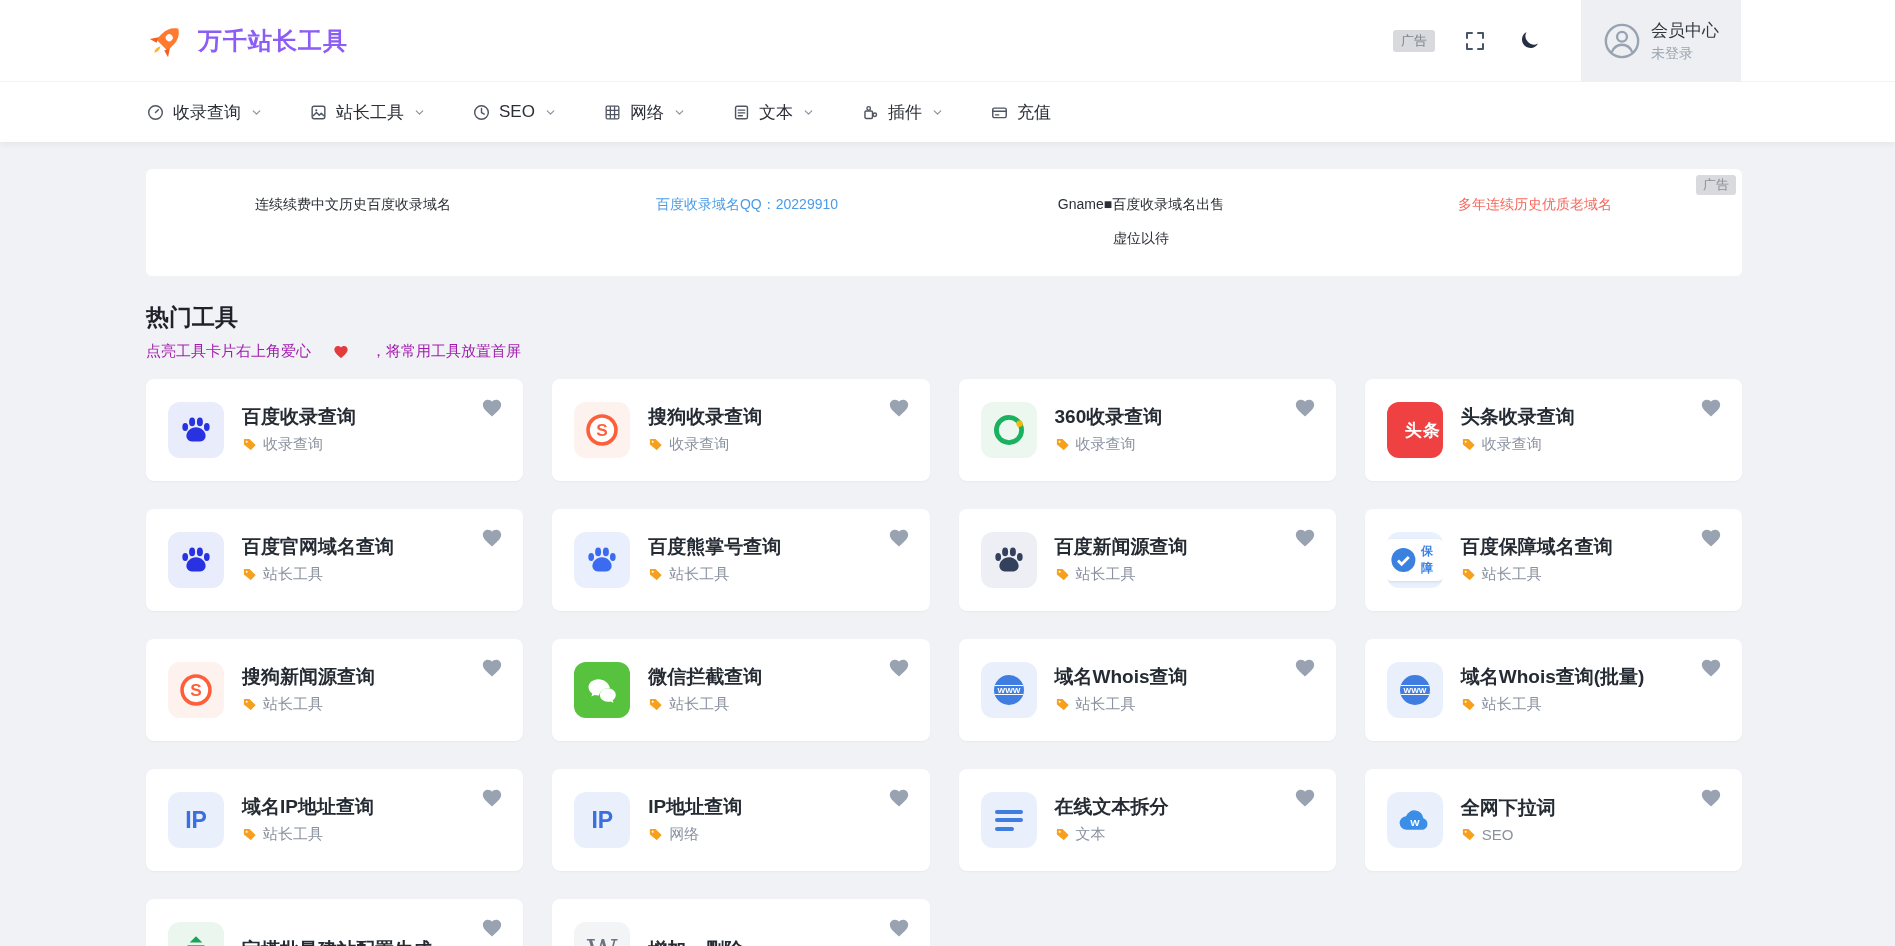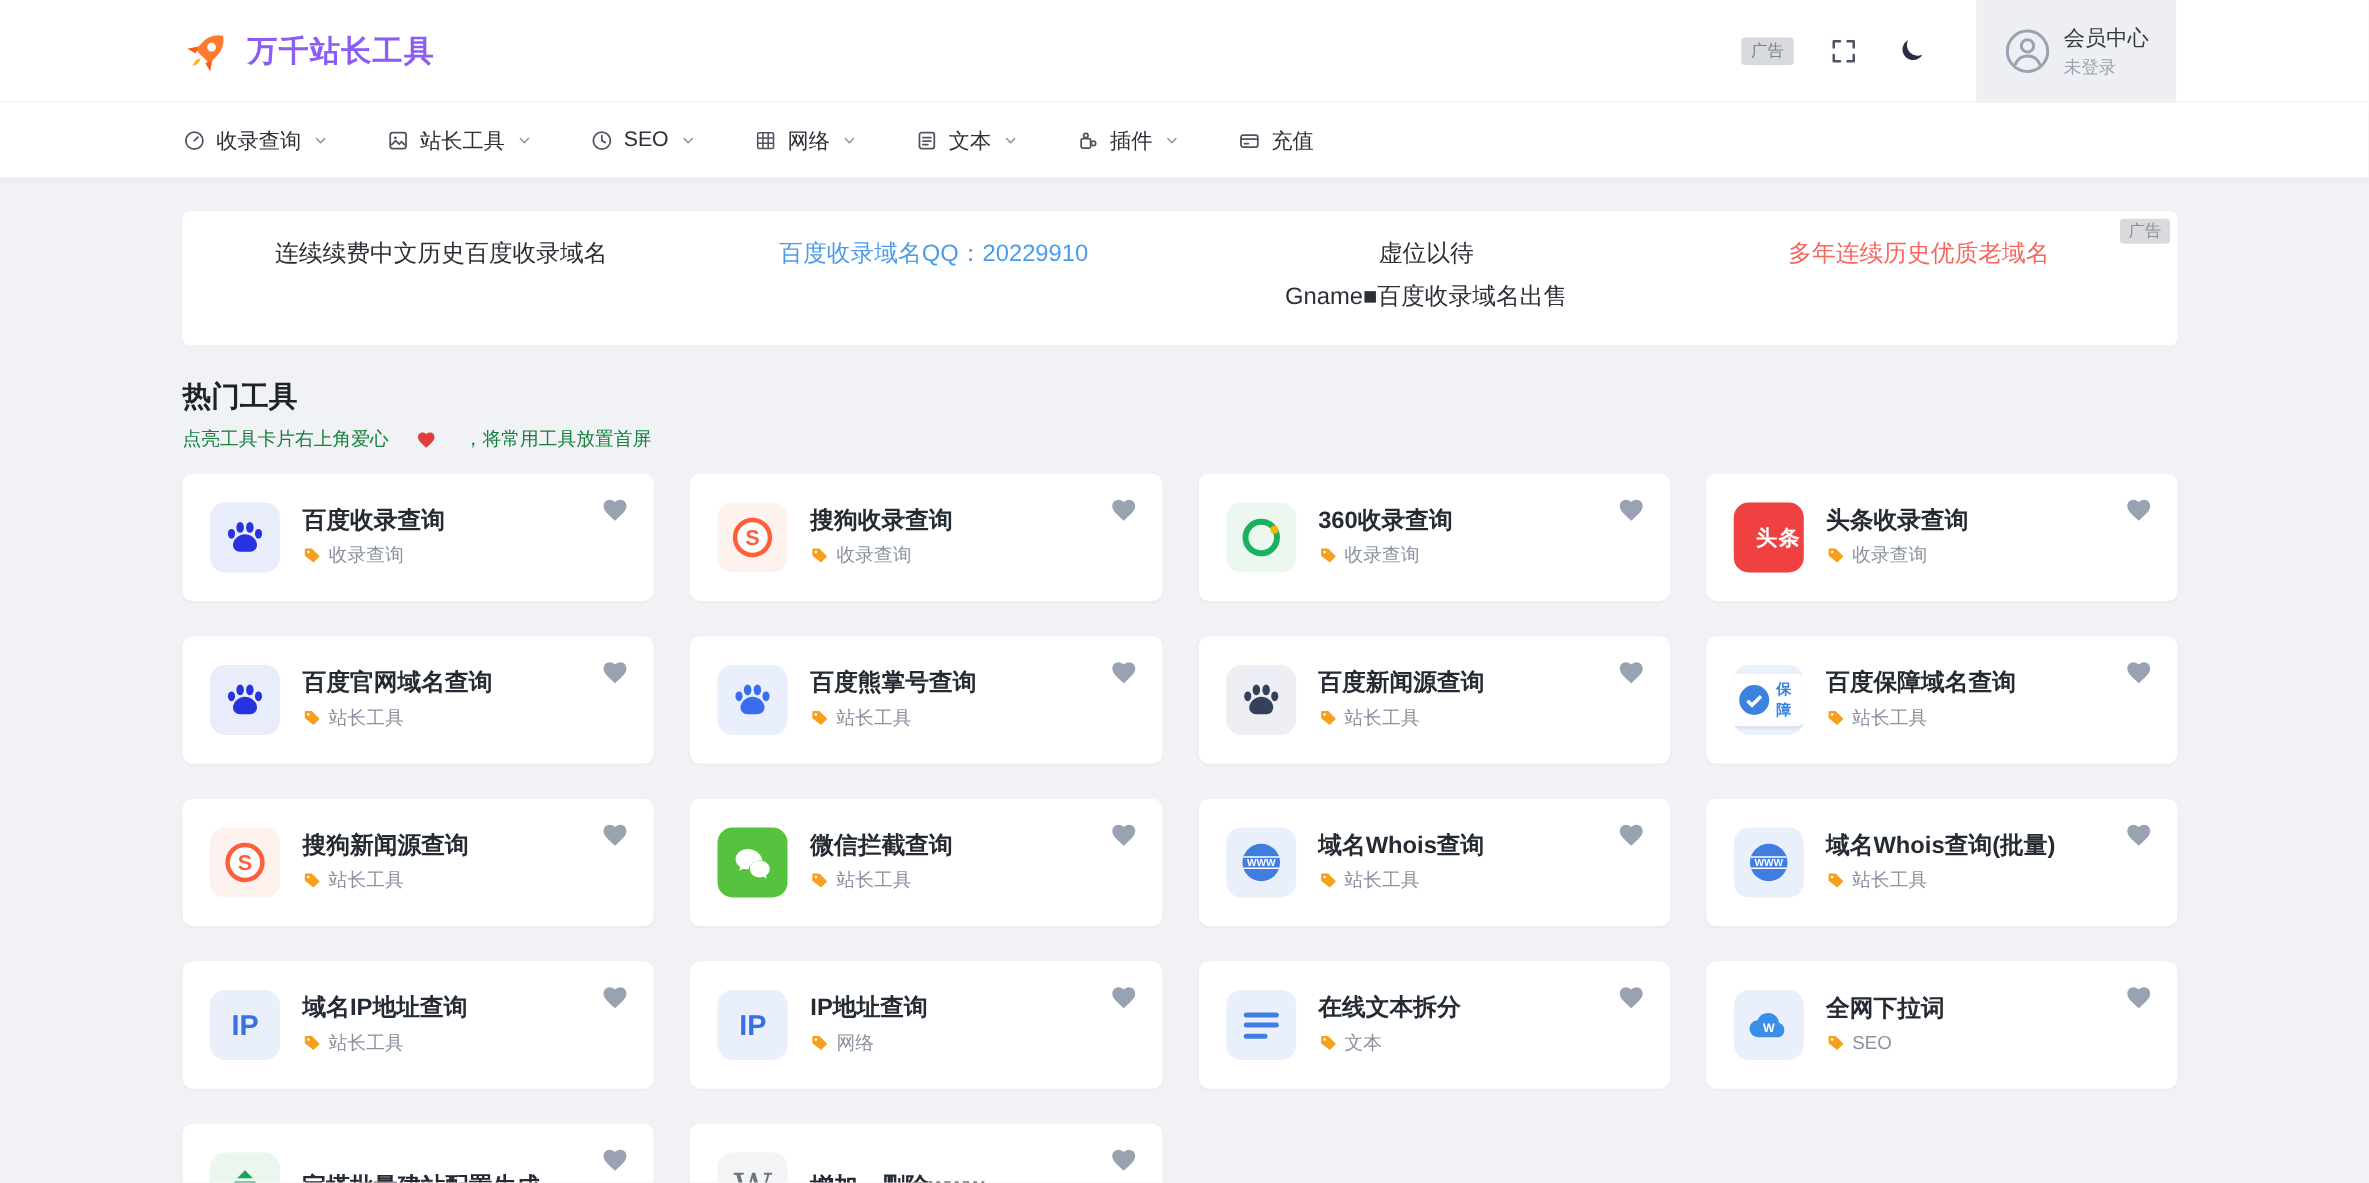--- a/index.html
+++ b/index.html
@@ -39,30 +39,30 @@
   .nav-icon{ width:19px; height:19px; color:#4e5561; display:inline-flex; }
   .nav-icon svg{ width:100%; height:100%; }
   .chevron{ width:13px; height:13px; color:#8a919f; display:inline-flex; margin-left:1px; }
   .chevron svg{ width:100%; height:100%; }
   
   .main{ width:1596px; margin:27px 0 0 146px; }
   .ad-banner{
     position:relative; background:#fff; border-radius:6px; height:107px;
     display:flex; align-items:flex-start; padding:18px 10px 0 10px;
   }
-  .ad-col{ flex:1; text-align:center; font-size:19px; line-height:34px; color:#2b2f36; }
+  .ad-col{ flex:1; text-align:center; font-size:14px; line-height:34px; color:#2b2f36; }
   .ad-line{ cursor:pointer; }
   .ad-line.blue{ color:var(--link-blue,#4a9ce8); }
   .ad-line.red{ color:var(--ad-red,#f5685d); }
   .ad-banner-badge{
     position:absolute; top:6px; right:6px; background:#d8dadd; color:#8a8f98;
     font-size:13px; padding:1px 7px; border-radius:3px;
   }
   .section-title{ margin-top:26px; font-size:23px; font-weight:bold; color:#1f2329; }
-  .section-sub{ margin-top:9px; font-size:15px; color:#15803d; display:flex; align-items:center; gap:22px; }
+  .section-sub{ margin-top:9px; font-size:15px; color:#a21caf; display:flex; align-items:center; gap:22px; }
   .sub-heart{ width:16px; height:16px; display:inline-flex; color:var(--heart-red,#e23c3c); }
   .sub-heart svg{ width:100%; height:100%; fill:currentColor; }
   
   .tools-grid{ margin-top:18px; display:grid; grid-template-columns:repeat(4,1fr); gap:28px 29px; }
   .tool-card{
     position:relative; height:102px; background:#fff; border-radius:8px;
     display:flex; align-items:center; padding:0 22px; gap:18px;
     box-shadow:0 1px 2px rgba(31,35,41,.04); cursor:pointer;
   }
   .tool-icon{
@@ -244,22 +244,22 @@
 
   <div class="ad-banner">
     <div style="display:flex;width:100%;" id="ad-cols">
         <div class="ad-col">
           <div class="ad-line dark">连续续费中文历史百度收录域名</div>
         </div>
         <div class="ad-col">
           <div class="ad-line blue">百度收录域名QQ：20229910</div>
         </div>
         <div class="ad-col">
+          <div class="ad-line dark">Gname■百度收录域名出售</div>
           <div class="ad-line dark">虚位以待</div>
-          <div class="ad-line dark">Gname■百度收录域名出售</div>
         </div>
         <div class="ad-col">
           <div class="ad-line red">多年连续历史优质老域名</div>
         </div>
       </div>
     <span class="ad-banner-badge">广告</span>
   </div>
 
   <h2 class="section-title">热门工具</h2>
   <p class="section-sub">

